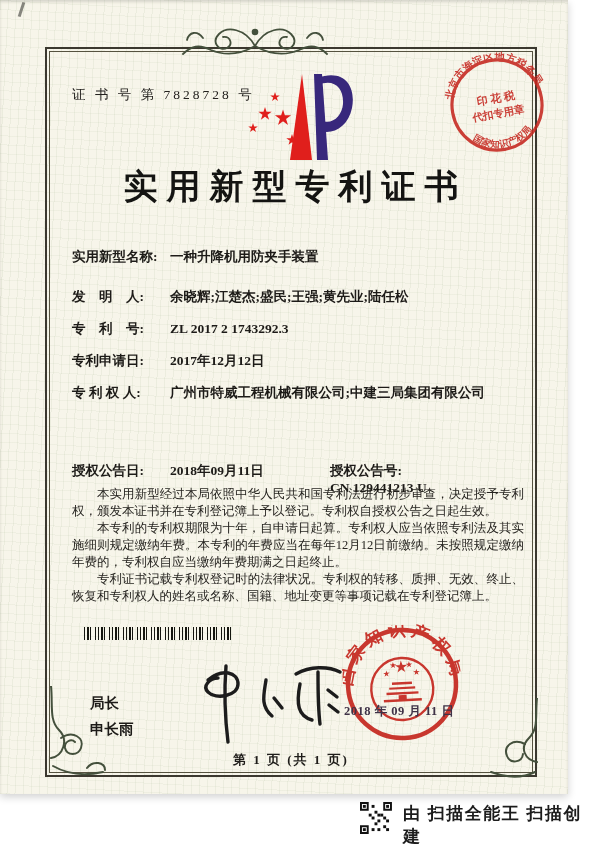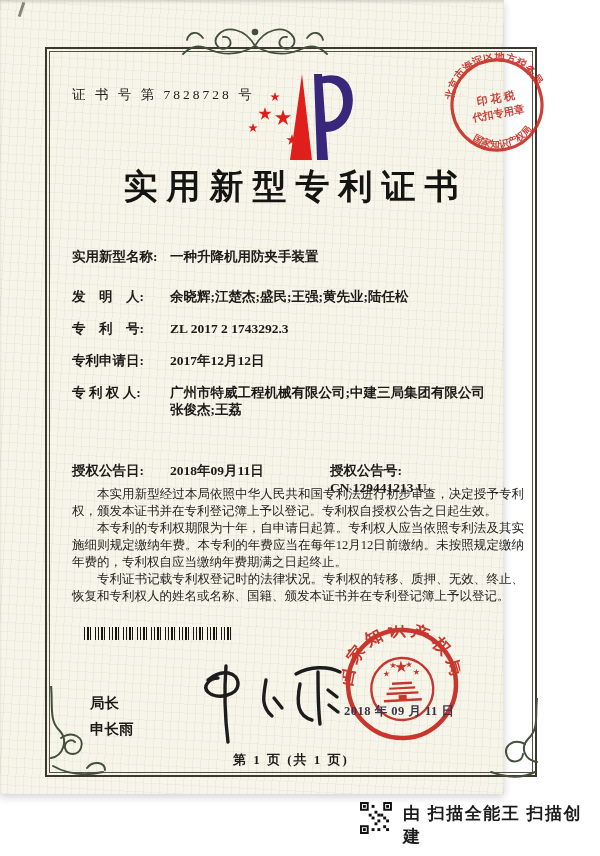--- a/index.html
+++ b/index.html
@@ -3,21 +3,21 @@
 <meta charset="utf-8">
 <style>
   * { margin:0; padding:0; box-sizing:border-box; }
   html,body { background:#ffffff; }
   body { width:600px; height:856px; font-family:"Liberation Serif","DejaVu Serif",serif; }
 
   .canvas { position:relative; width:600px; height:856px; background:#ffffff; overflow:hidden; }
 
   
   .paper {
-    position:absolute; left:0; top:0; width:504px; height:794px;
+    position:absolute; left:0; top:0; width:568px; height:794px;
     background-color:#f7f5ea;
     background-image:
       repeating-linear-gradient(93deg, rgba(138,162,118,0.10) 0 1px, rgba(0,0,0,0) 1px 8px),
       repeating-linear-gradient(3deg,  rgba(138,162,118,0.08) 0 1px, rgba(0,0,0,0) 1px 9px);
     box-shadow:0 3px 8px rgba(0,0,0,0.18), inset 0 2px 3px rgba(120,120,110,0.25);
   }
   .scan-artifact {
     position:absolute; left:20px; top:2px; width:3px; height:15px;
     background:#4a4a44; transform:rotate(18deg); opacity:.65;
   }
@@ -183,35 +183,35 @@
 
     <div class="field" style="top:320px">
       <span class="flabel">专　利　号:</span><span class="fvalue">ZL 2017 2 1743292.3</span>
     </div>
 
     <div class="field" style="top:352px">
       <span class="flabel">专利申请日:</span><span class="fvalue">2017年12月12日</span>
     </div>
 
     <div class="field" style="top:384px">
-      <span class="flabel">专 利 权 人:</span><span class="fvalue"><span>广州市特威工程机械有限公司;中建三局集团有限公司</span><span class="vline2">张俊杰;王荔</span></span>
+      <span class="flabel">专 利 权 人:</span><span class="fvalue"><span>广州市特威工程机械有限公司;中建三局集团有限公司</span></span>
     </div>
 
 
     <div class="field" style="top:462px">
       <span class="flabel">授权公告日:</span><span class="fvalue" style="width:150px">2018年09月11日</span>
       <span class="grant-no-group">
         <span class="flabel">授权公告号:</span><span class="fvalue" style="width:120px">CN 129441213 U</span>
       </span>
     </div>
 
     <div class="paras">
       <p>本实用新型经过本局依照中华人民共和国专利法进行初步审查，决定授予专利权，颁发本证书并在专利登记簿上予以登记。专利权自授权公告之日起生效。</p>
       <p>本专利的专利权期限为十年，自申请日起算。专利权人应当依照专利法及其实施细则规定缴纳年费。本专利的年费应当在每年12月12日前缴纳。未按照规定缴纳年费的，专利权自应当缴纳年费期满之日起终止。</p>
-      <p>专利证书记载专利权登记时的法律状况。专利权的转移、质押、无效、终止、恢复和专利权人的姓名或名称、国籍、颁发本证书并在专利登记簿上予以登记。</p>
+      <p>专利证书记载专利权登记时的法律状况。专利权的转移、质押、无效、终止、恢复和专利权人的姓名或名称、国籍、地址变更等事项记载在专利登记簿上。</p>
     </div>
 
     <div class="barcode"></div>
 
     <div class="officer-title">局长</div>
     <div class="officer-name">申长雨</div>
 
     <svg class="signature" width="170" height="95" viewBox="0 0 170 95">
       <g stroke="#1c1c1c" stroke-width="3.4" fill="none" stroke-linecap="round">
         <path d="M38,8 C36,34 37,60 40,84"></path>

